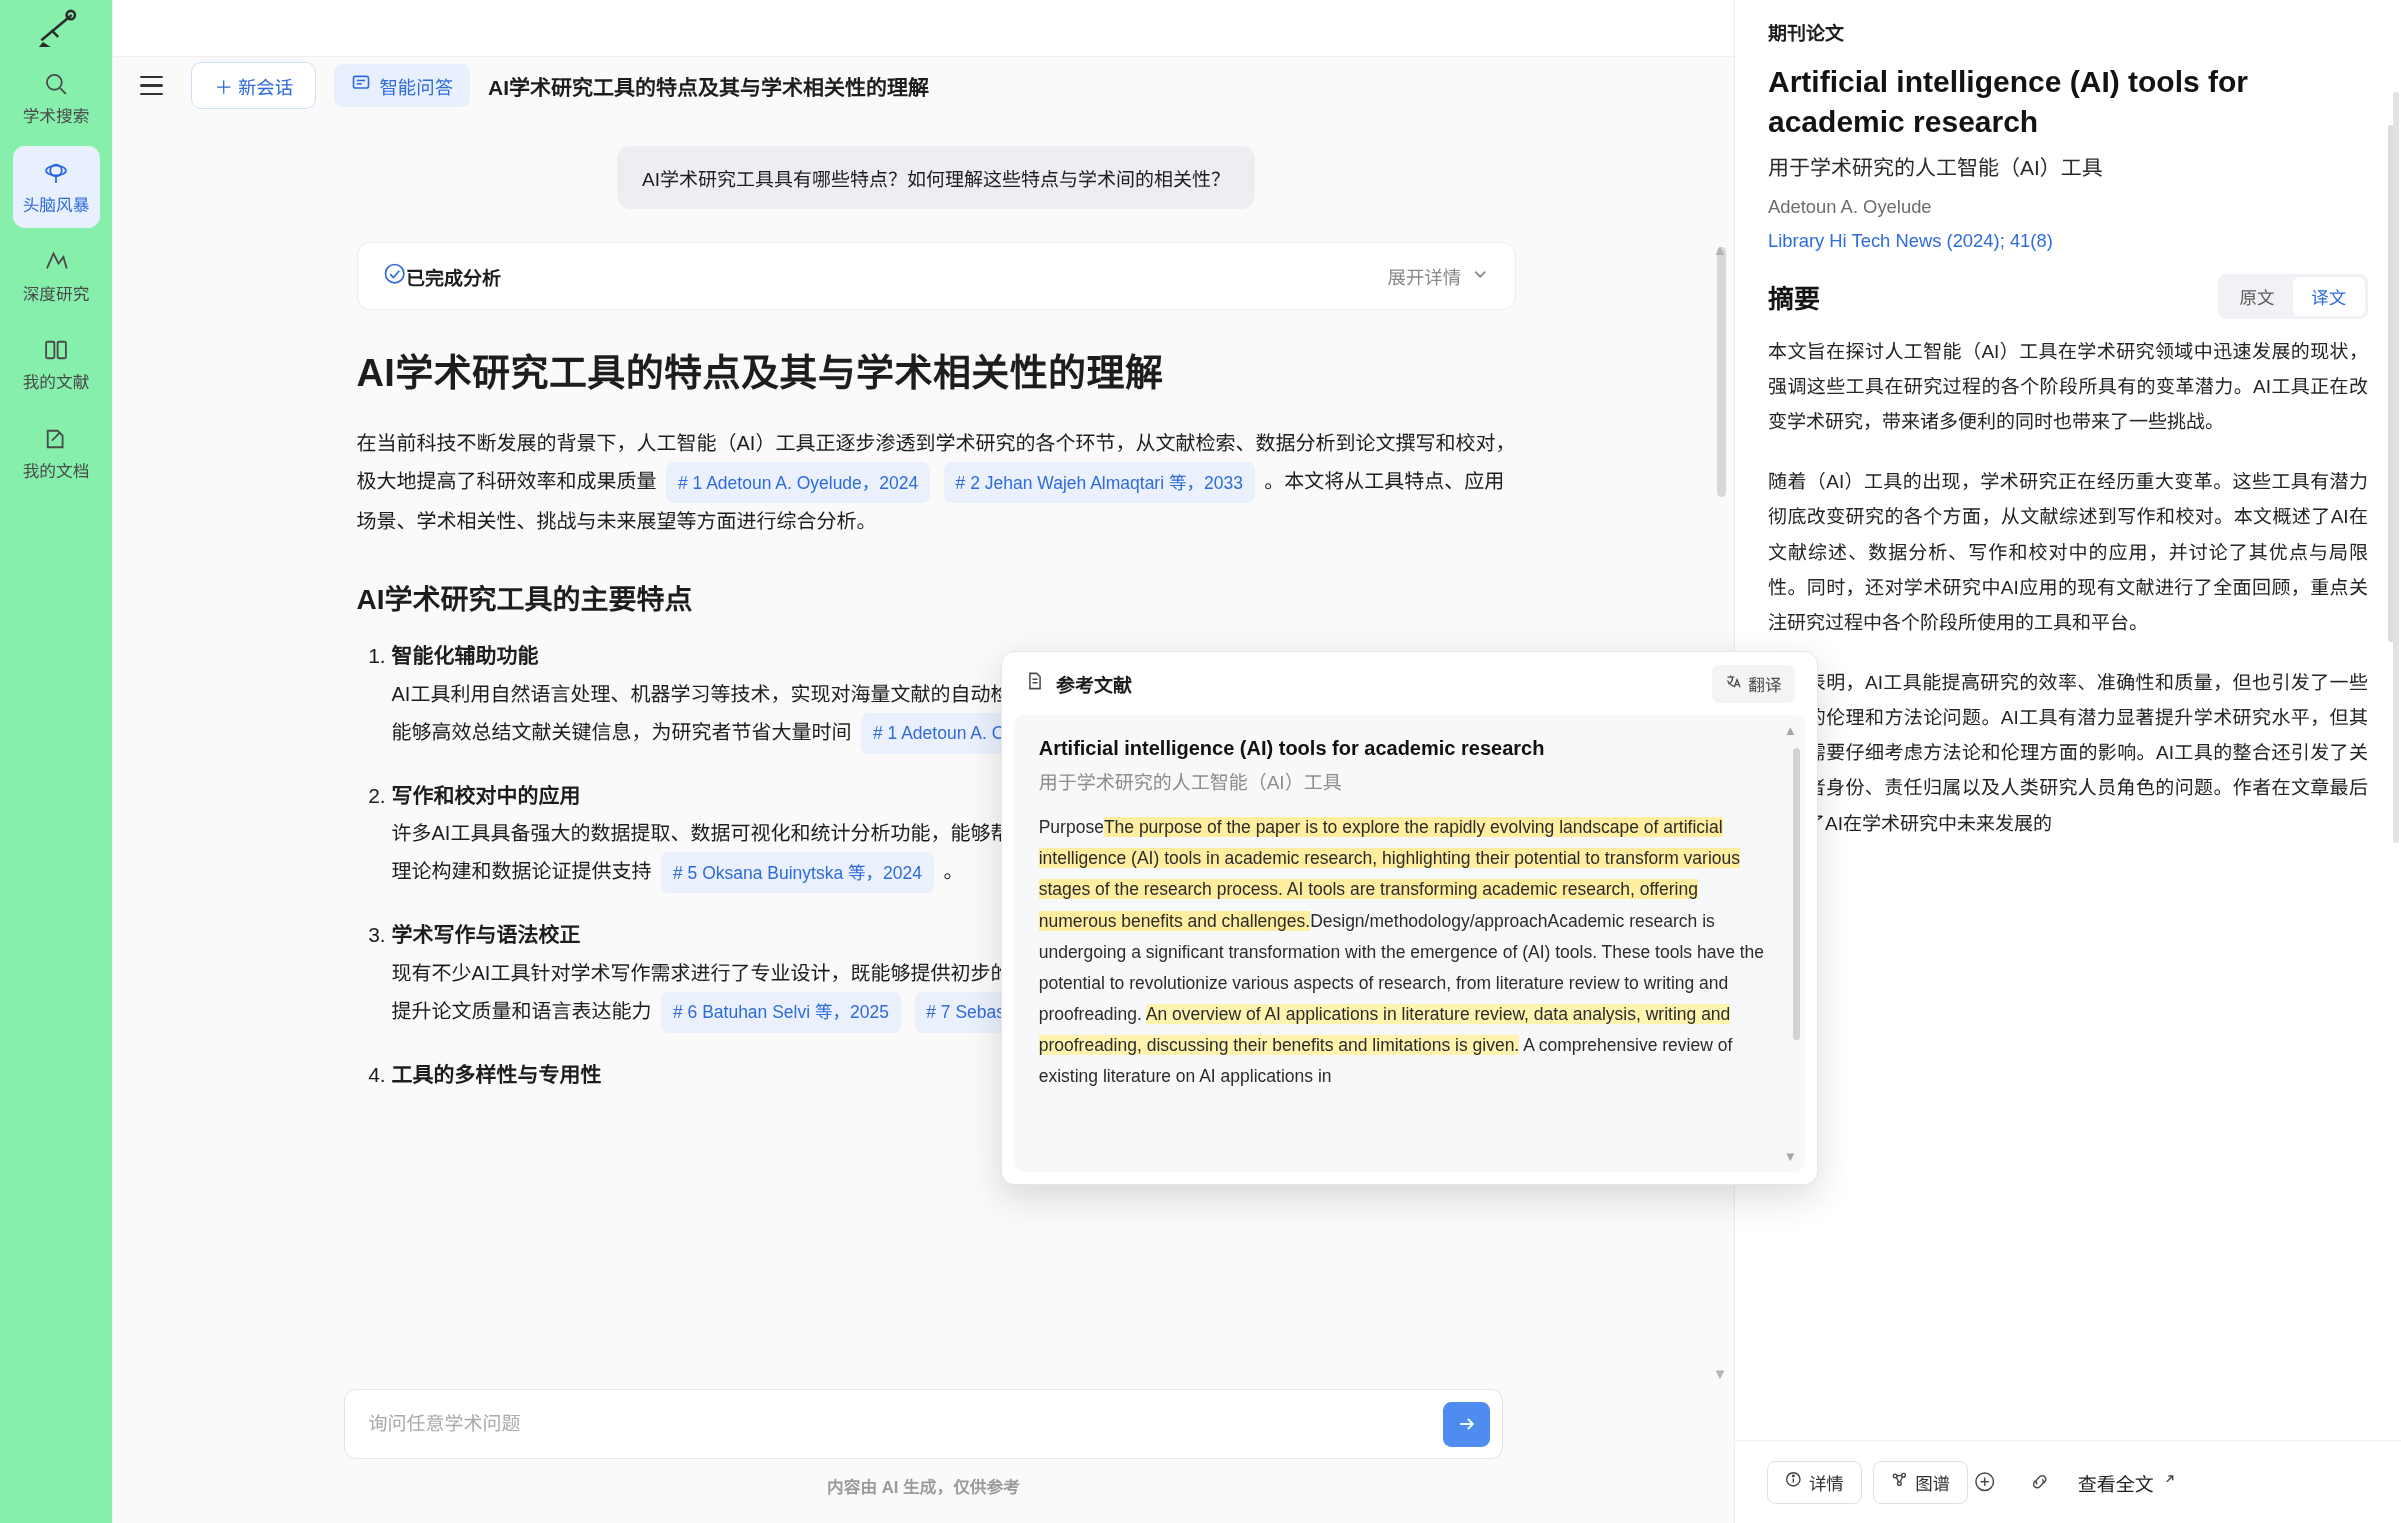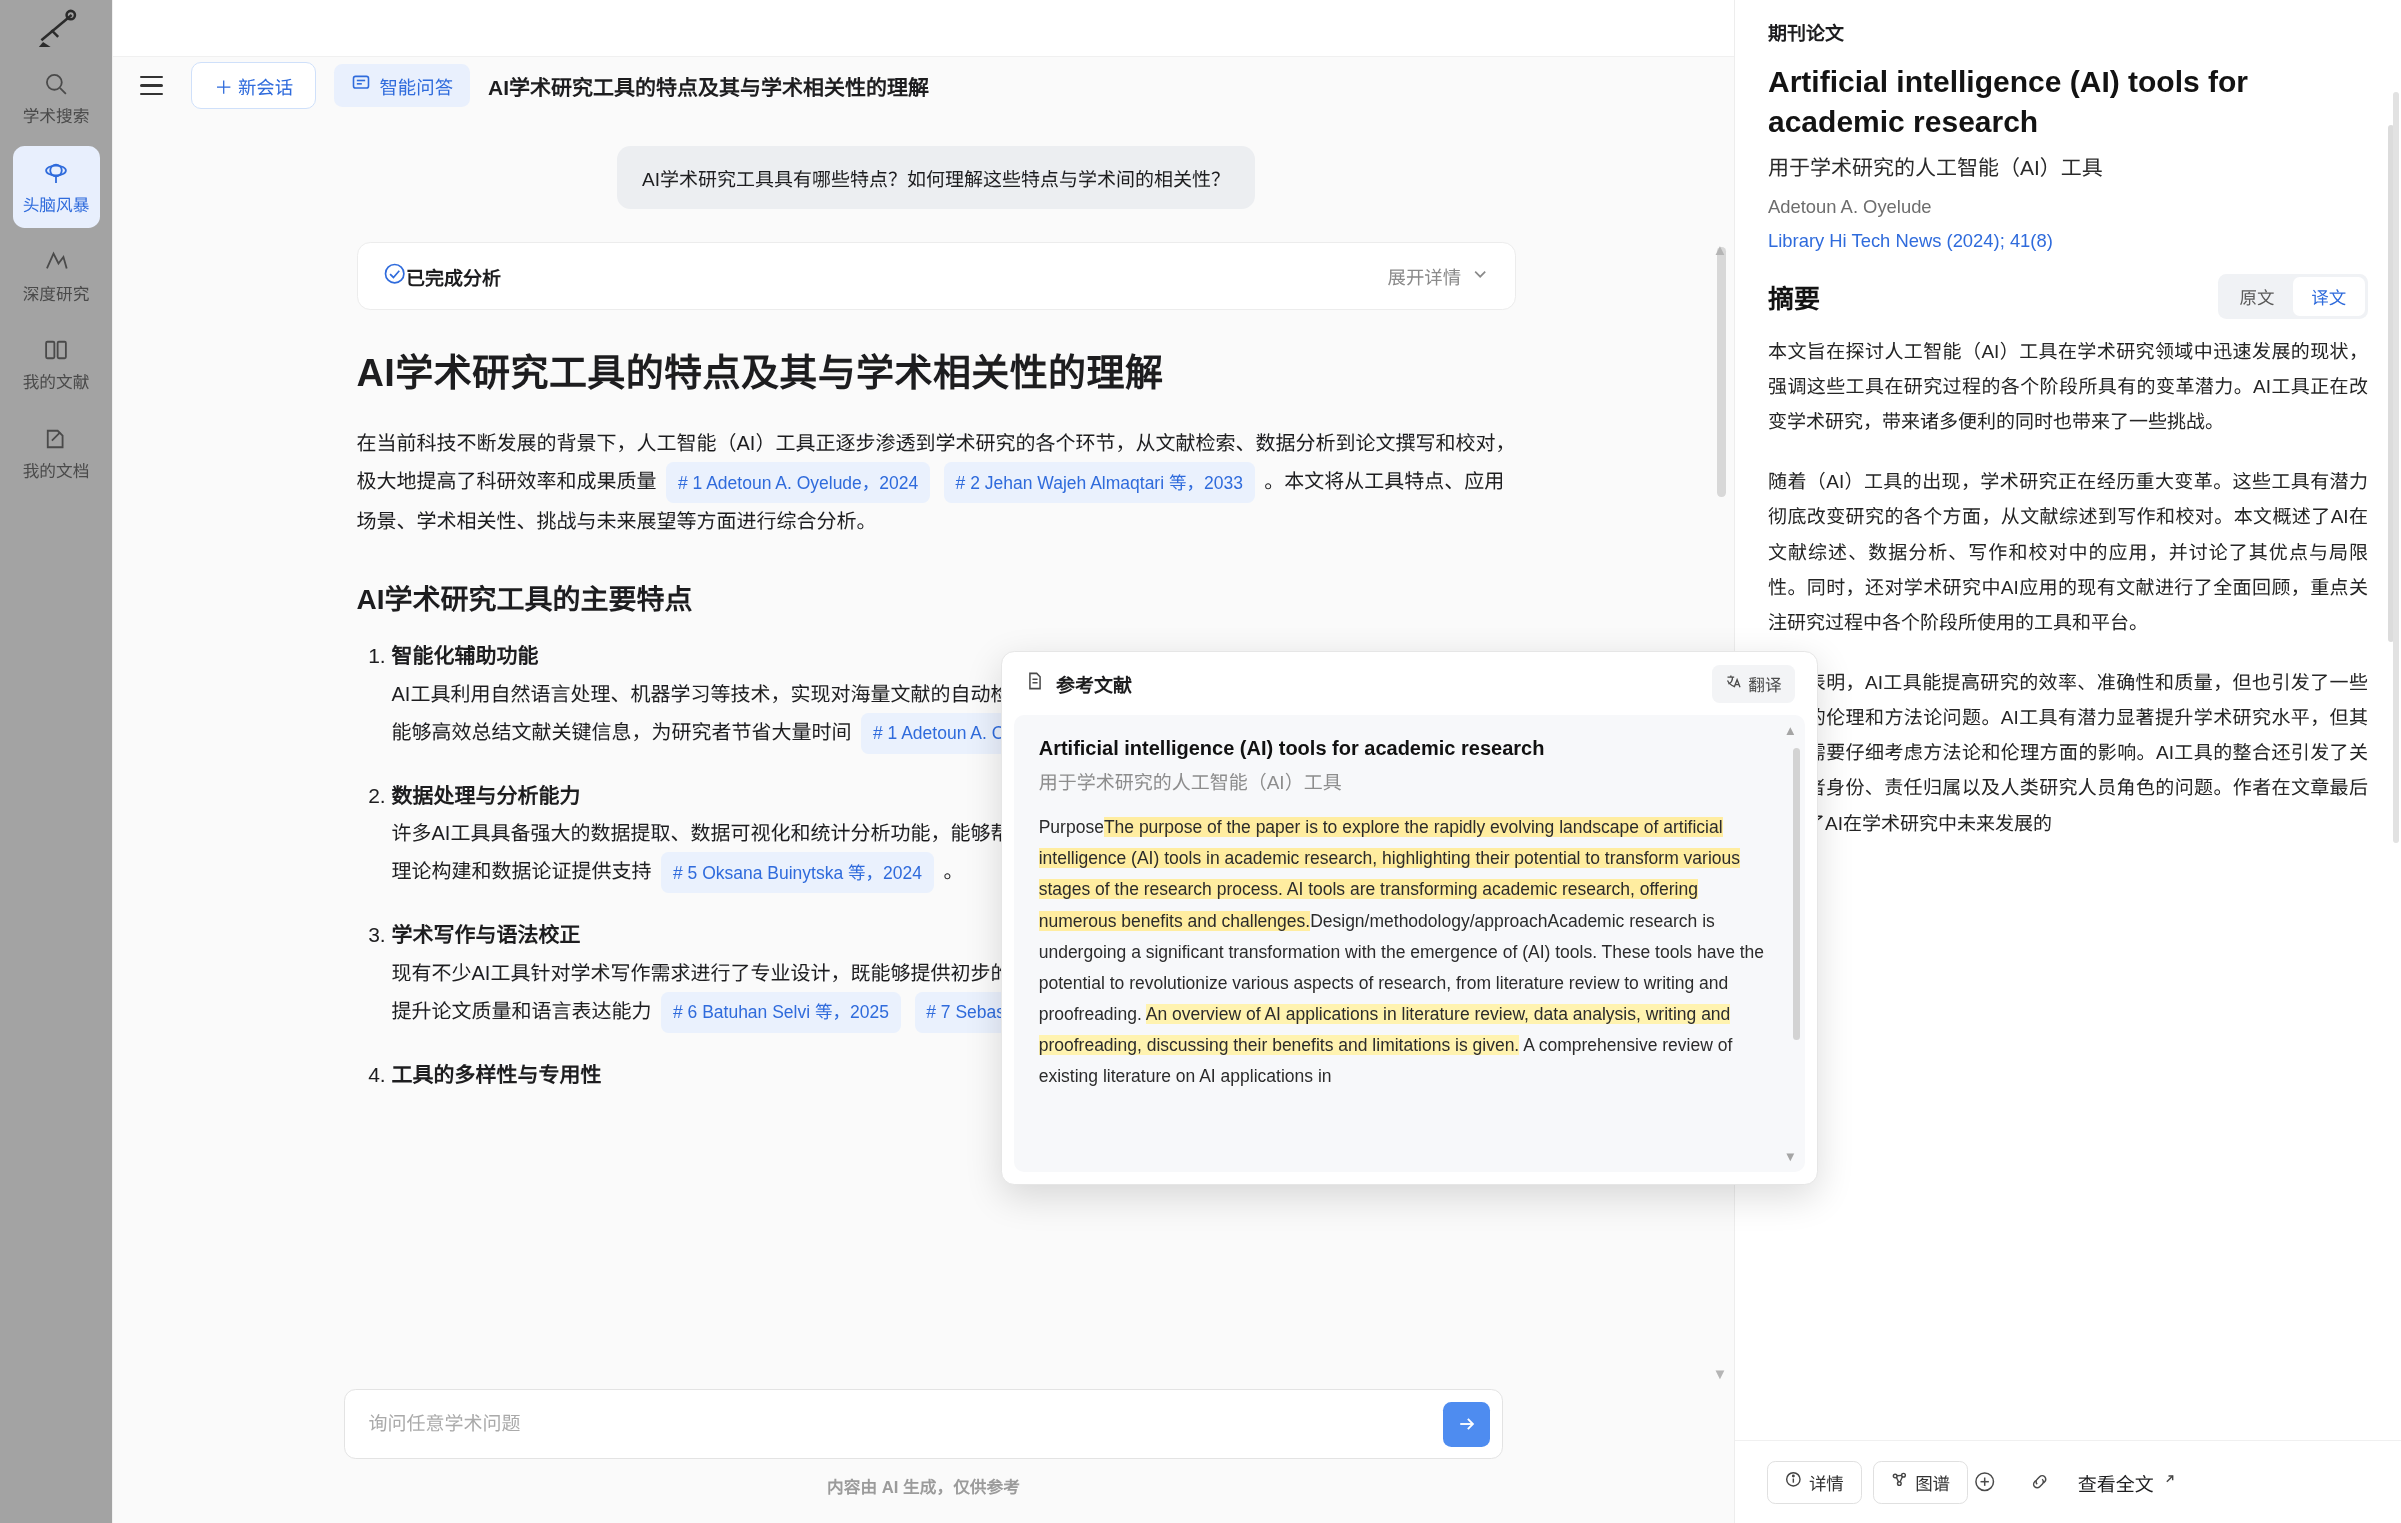--- a/index.html
+++ b/index.html
@@ -16,21 +16,21 @@
     height: 57px; background: #ffffff; display: flex; align-items: center;
     justify-content: flex-end; padding-right: 15px; flex: 0 0 57px;
     border-bottom: 0.8px solid #f0f0f0;
   }
   .win-btn { width: 65px; height: 47px; display: flex; align-items: center; justify-content: center; color: #3a3a3a; }
 
   .body-row { flex: 1; display: flex; min-height: 0; }
 
   
   .rail {
-    width: 113px; background: #a3a3a3; flex: 0 0 113px;
+    width: 113px; background: #86efac; flex: 0 0 113px;
     display: flex; flex-direction: column; align-items: center;
     padding-top: 0px; border-right: 0.8px solid #f0f0f0;
     position: relative; top: -57px; height: calc(100% + 57px);
   }
   .logo { width: 113px; height: 57px; display: flex; align-items: center; justify-content: center; }
   .rail-item {
     width: 87px; height: 82px; margin-bottom: 6.7px; border-radius: 11.7px;
     display: flex; flex-direction: column; align-items: center; justify-content: center;
     gap: 8.3px; color: #4a4a4a; cursor: pointer;
   }
@@ -324,21 +324,21 @@
             <ol class="main-list">
               <li>
                 <span class="li-title">智能化辅助功能</span>
                 <div class="li-body">
                   <span>AI工具利用自然语言处理、机器学习等技术，实现对海量文献的自动检索、摘要生成和知识图谱构建。通过机器学习模型，工具能够高效总结文献关键信息，为研究者节省大量时间</span>
                   <span class="cite"># 1 Adetoun A. Oyelude，2024</span>
                   <span class="cite"># 3 Selema Tebog</span>
                 </div>
               </li>
               <li>
-                <span class="li-title">数据处理与分析能力</span>
+                <span class="li-title">写作和校对中的应用</span>
                 <div class="li-body">
                   <span>许多AI工具具备强大的数据提取、数据可视化和统计分析功能，能够帮助研究者快速发现数据中的规律和相关性，从而为后续的理论构建和数据论证提供支持</span>
                   <span class="cite"># 5 Oksana Buinytska 等，2024</span>
                   <span>。</span>
                 </div>
               </li>
               <li>
                 <span class="li-title">学术写作与语法校正</span>
                 <div class="li-body">
                   <span>现有不少AI工具针对学术写作需求进行了专业设计，既能够提供初步的写作思路，也能对语言精度、格式规范和引用进行校对，提升论文质量和语言表达能力</span>

